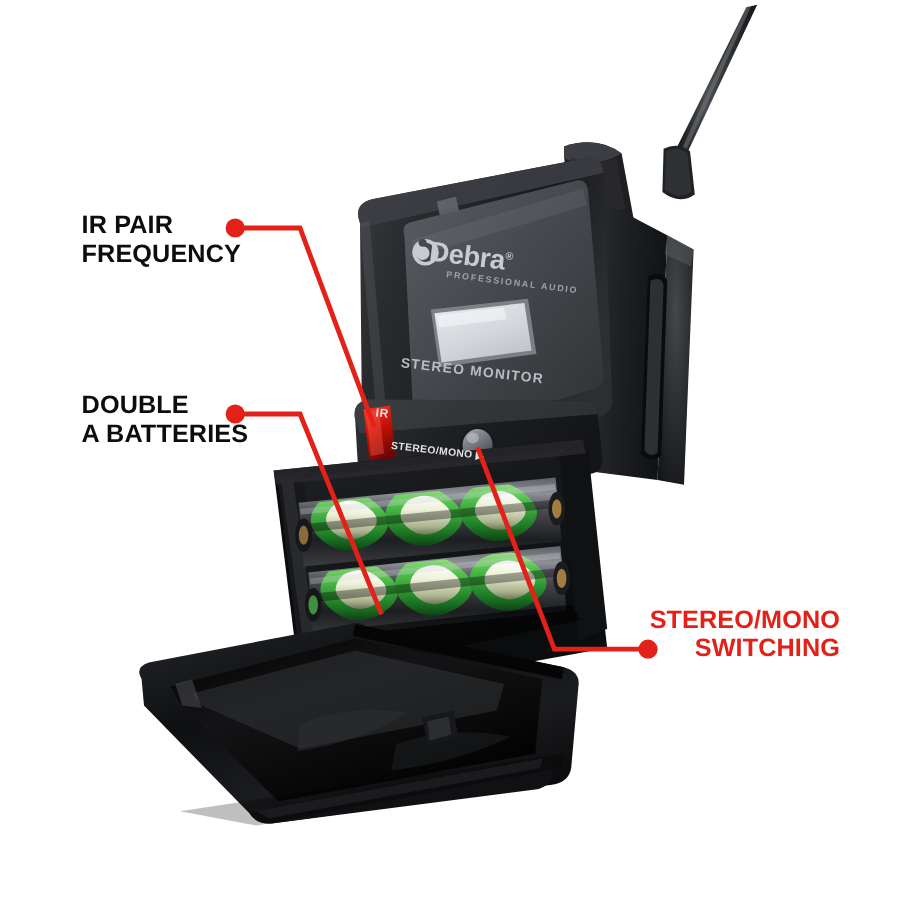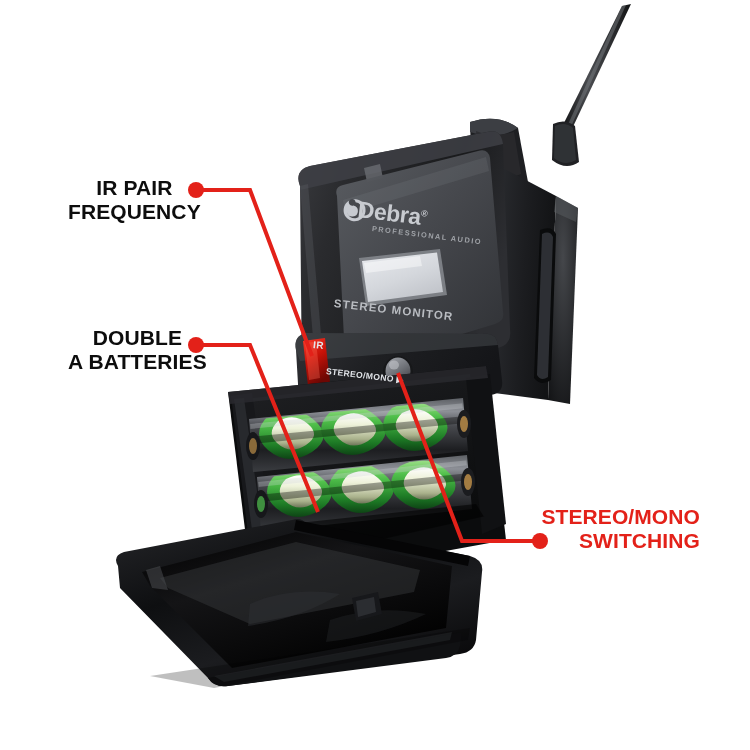--- a/index.html
+++ b/index.html
@@ -21,21 +21,20 @@
 
   
   .callout-label {
     position: absolute;
     font-weight: bold;
     font-size: 21px;
     line-height: 1.13;
     letter-spacing: 0.1px;
     white-space: pre-line;
     font-stretch: condensed;
-    text-align: center;
   }
   .callout-label.dark { color: #0d0d0d; }
   .callout-label.red  { color: #e32119; }
   .callout-label.right-align { text-align: right; }
 
   #label-ir        { left: 68px;  top: 176px; }
   #label-batteries { left: 68px;  top: 326px; }
   #label-stereo    { right: 50px; top: 505px; }
 
   

